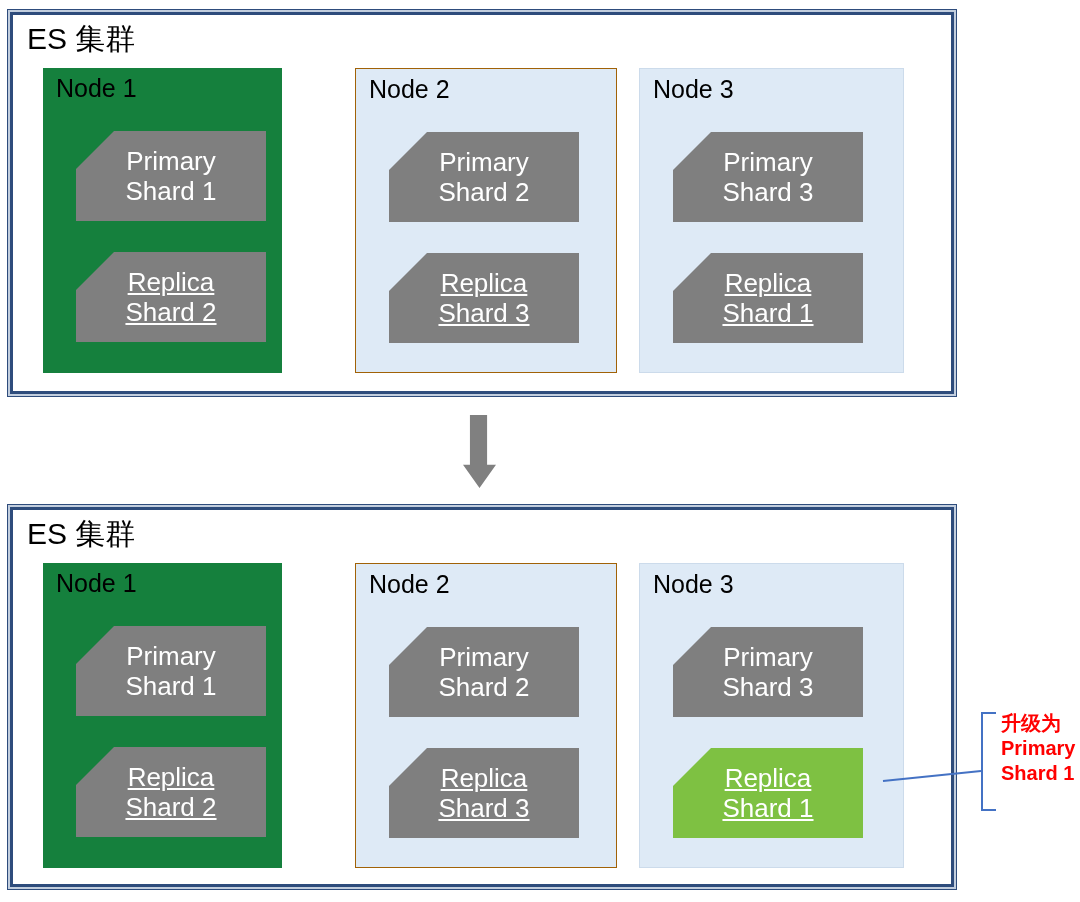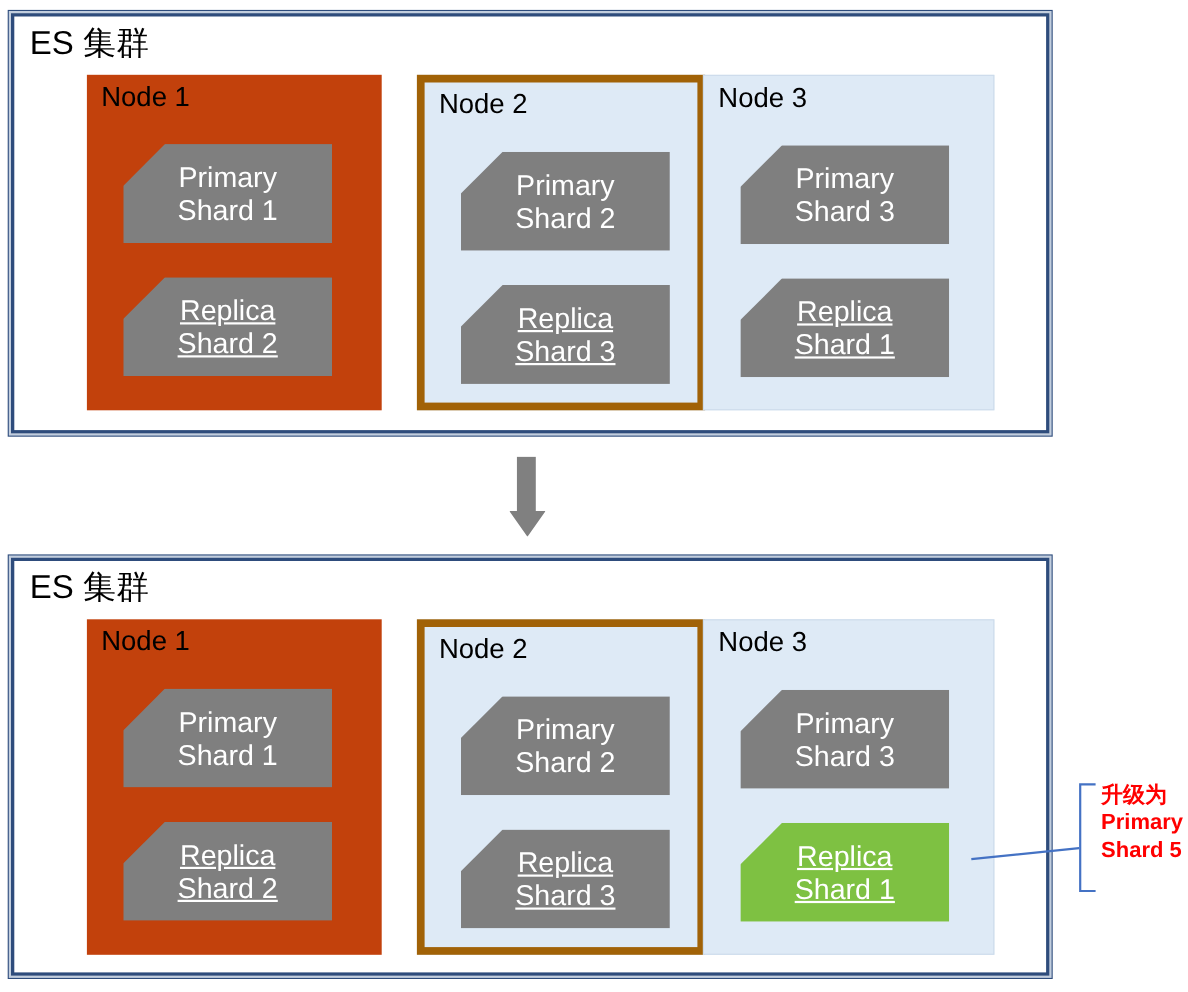--- a/index.html
+++ b/index.html
@@ -34,22 +34,22 @@
     color: #000000;
     white-space: nowrap;
   }
 
   .node {
     position: absolute;
     top: 53px;
     height: 305px;
     box-sizing: border-box;
   }
-  .node-1 { left: 30px;  width: 268px; background: #c2410c; margin-left: 36px; }
-  .node-2 { left: 342px; width: 262px; background: #deeaf6; border: 7px solid #a16207; margin-left: 24px; }
+  .node-1 { left: 30px;  width: 239px; background: #15803d; }
+  .node-2 { left: 342px; width: 262px; background: #deeaf6; border: 1px solid #a16207; }
   .node-3 { left: 626px; width: 265px; background: #deeaf6; border: 1px solid #ccdbeb; }
 
   .node-label {
     position: absolute;
     left: 13px;
     top: 6px;
     font-size: 25px;
     color: #000000;
     white-space: nowrap;
   }
@@ -169,15 +169,15 @@
     </div>
   </div>
 
   <svg class="overlay-svg" viewBox="0 0 1080 902" xmlns="http://www.w3.org/2000/svg">
     <line x1="883" y1="781" x2="981" y2="771" stroke="#4472c4" stroke-width="2"></line>
     <path d="M 996 713 L 982 713 L 982 810 L 996 810" fill="none" stroke="#4472c4" stroke-width="2"></path>
   </svg>
 
   <div class="annotation-text">升级为
 Primary
-Shard 5</div>
+Shard 1</div>
 
 </div>
 
 </body></html>

